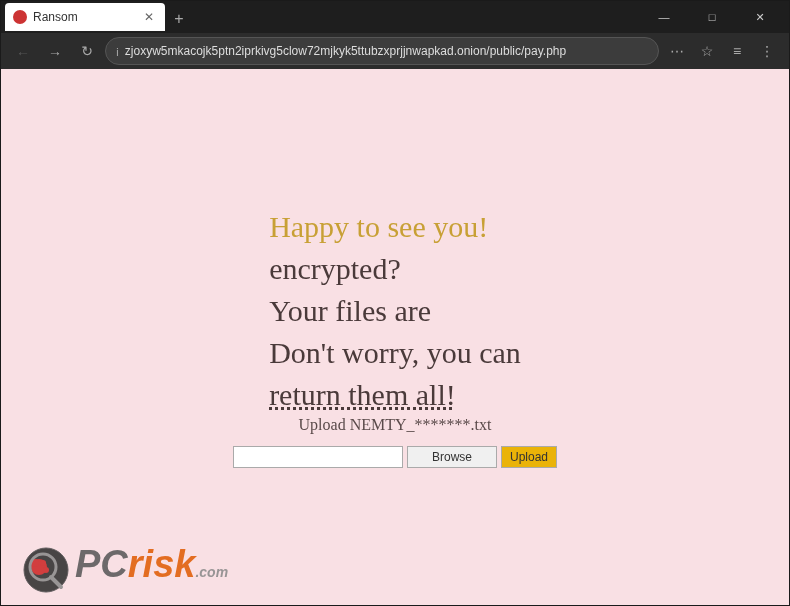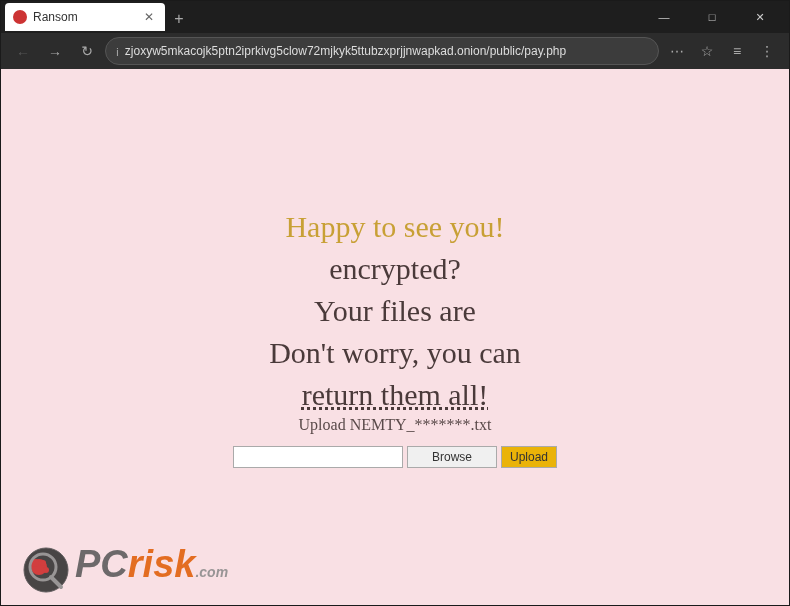--- a/index.html
+++ b/index.html
@@ -177,21 +177,21 @@
       background: #f9e0e4;
       display: flex;
       flex-direction: column;
       align-items: center;
       justify-content: center;
       position: relative;
       overflow: hidden;
     }
 
     .main-message {
-      text-align: center;
+      text-align: left;
     }
 
     .headline-gold {
       font-size: 30px;
       color: #c8a035;
       font-weight: 300;
       line-height: 1.4;
       font-family: Georgia, serif;
     }
 

